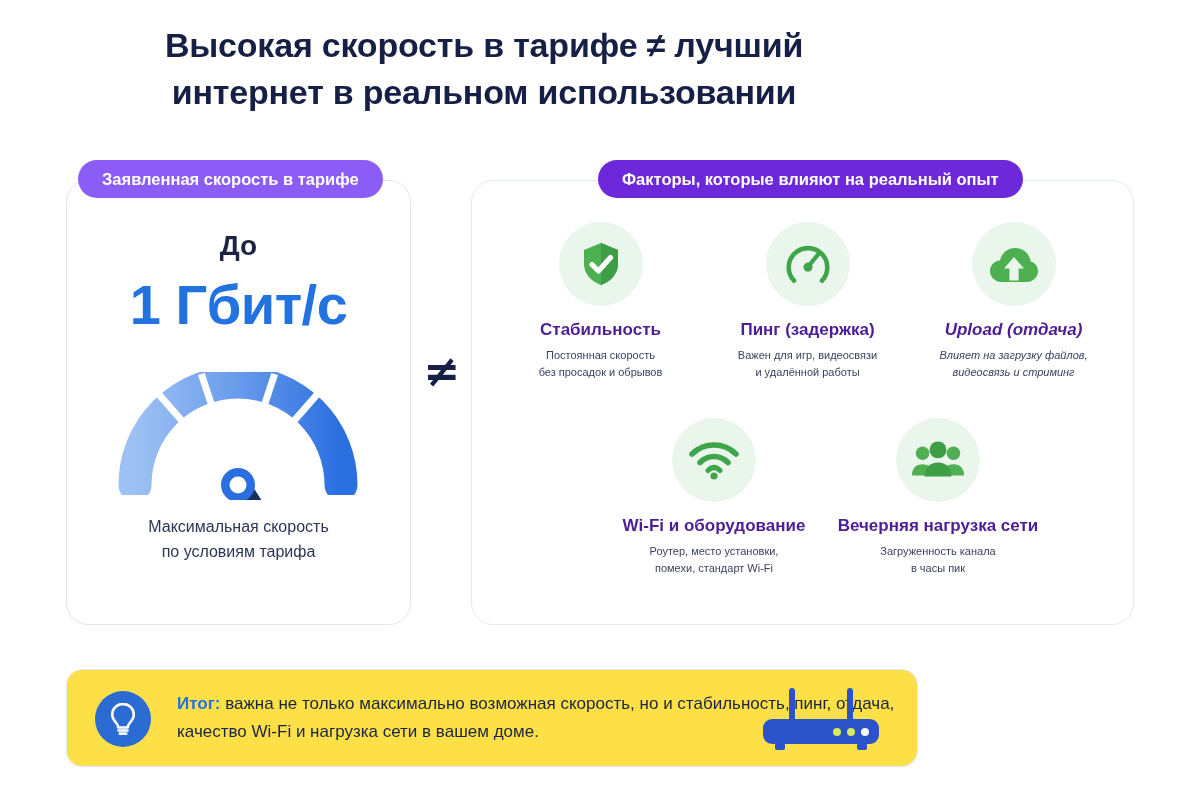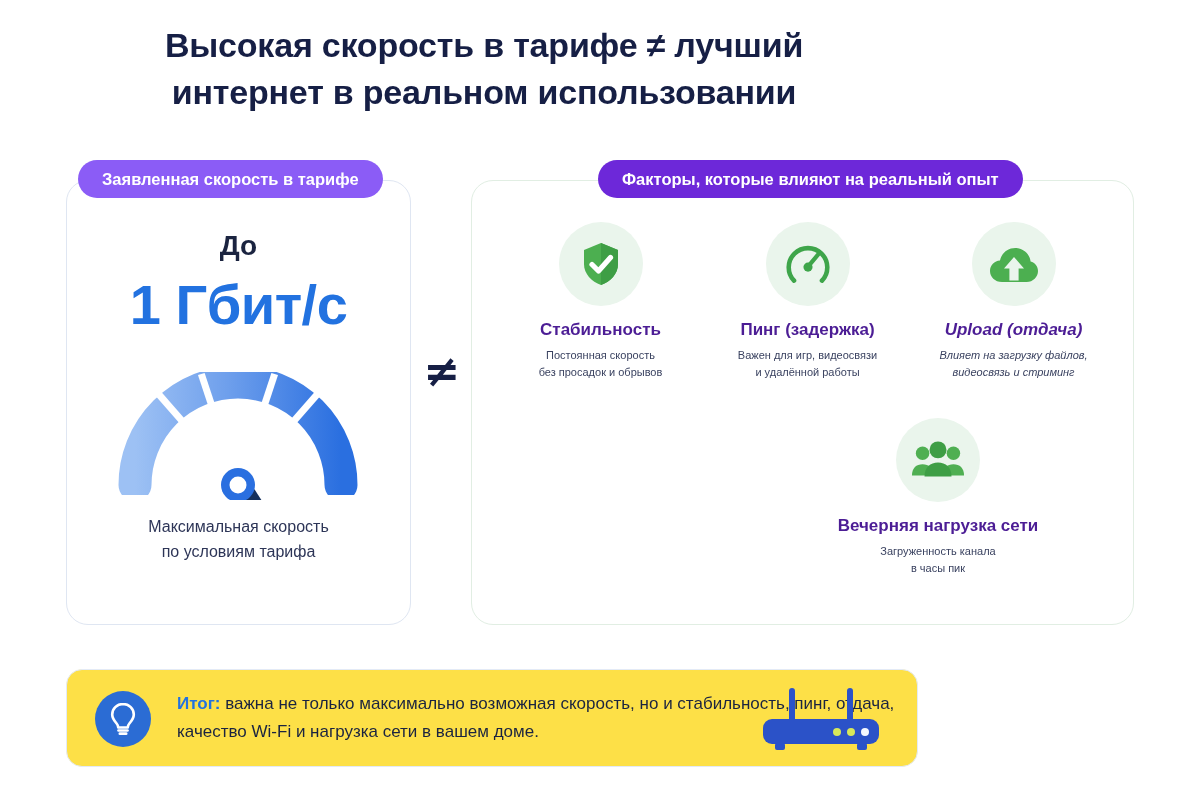--- a/index.html
+++ b/index.html
@@ -320,20 +320,35 @@
           <path d="M26 15 L36 26.5 L30.6 26.5 L30.6 38.5 L21.4 38.5 L21.4 26.5 L16 26.5 Z" fill="#eaf5ec"></path>
         </svg>
       </div>
       <div class="f-title">Upload (отдача)</div>
       <div class="f-desc">
         <span>Влияет на загрузку файлов,</span>
         <span>видеосвязь и стриминг</span>
       </div>
     </div>
 
+    <div class="factor f3">
+      <div class="ico-circle">
+        <svg viewBox="0 0 52 40" width="52" height="42" aria-hidden="true">
+          <path d="M4 14 C16 2 36 2 48 14" fill="none" stroke="#3EA54A" stroke-width="5.6" stroke-linecap="round"></path>
+          <path d="M12 22.5 C20 14.5 32 14.5 40 22.5" fill="none" stroke="#3EA54A" stroke-width="5.6" stroke-linecap="round"></path>
+          <path d="M20 30.5 C24 26.5 28 26.5 32 30.5" fill="none" stroke="#3EA54A" stroke-width="5.2" stroke-linecap="round"></path>
+          <circle cx="26" cy="36" r="3.6" fill="#3EA54A"></circle>
+        </svg>
+      </div>
+      <div class="f-title">Wi-Fi и оборудование</div>
+      <div class="f-desc">
+        <span>Роутер, место установки,</span>
+        <span>помехи, стандарт Wi-Fi</span>
+      </div>
+    </div>
 
     <div class="factor f4">
       <div class="ico-circle">
         <svg viewBox="0 0 56 40" width="54" height="40" aria-hidden="true">
           <circle cx="12" cy="13" r="7" fill="#4FAF52"></circle>
           <path d="M1 36 C1 28.5 5.5 24.5 12 24.5 C18.5 24.5 23 28.5 23 36 Z" fill="#4FAF52"></path>
           <circle cx="44" cy="13" r="7" fill="#4FAF52"></circle>
           <path d="M33 36 C33 28.5 37.5 24.5 44 24.5 C50.5 24.5 55 28.5 55 36 Z" fill="#4FAF52"></path>
           <circle cx="28" cy="9.5" r="8.8" fill="#3E9E45"></circle>
           <path d="M14 37 C14 27.5 20 22.5 28 22.5 C36 22.5 42 27.5 42 37 Z" fill="#3E9E45"></path>

